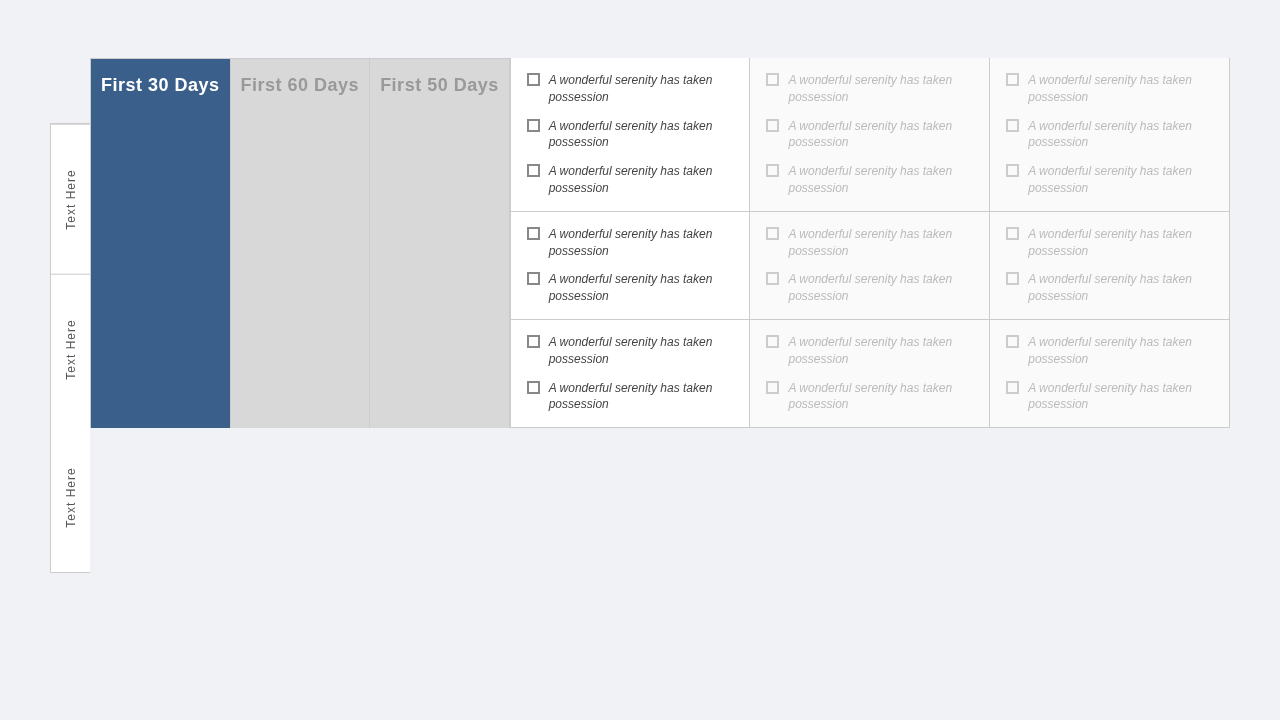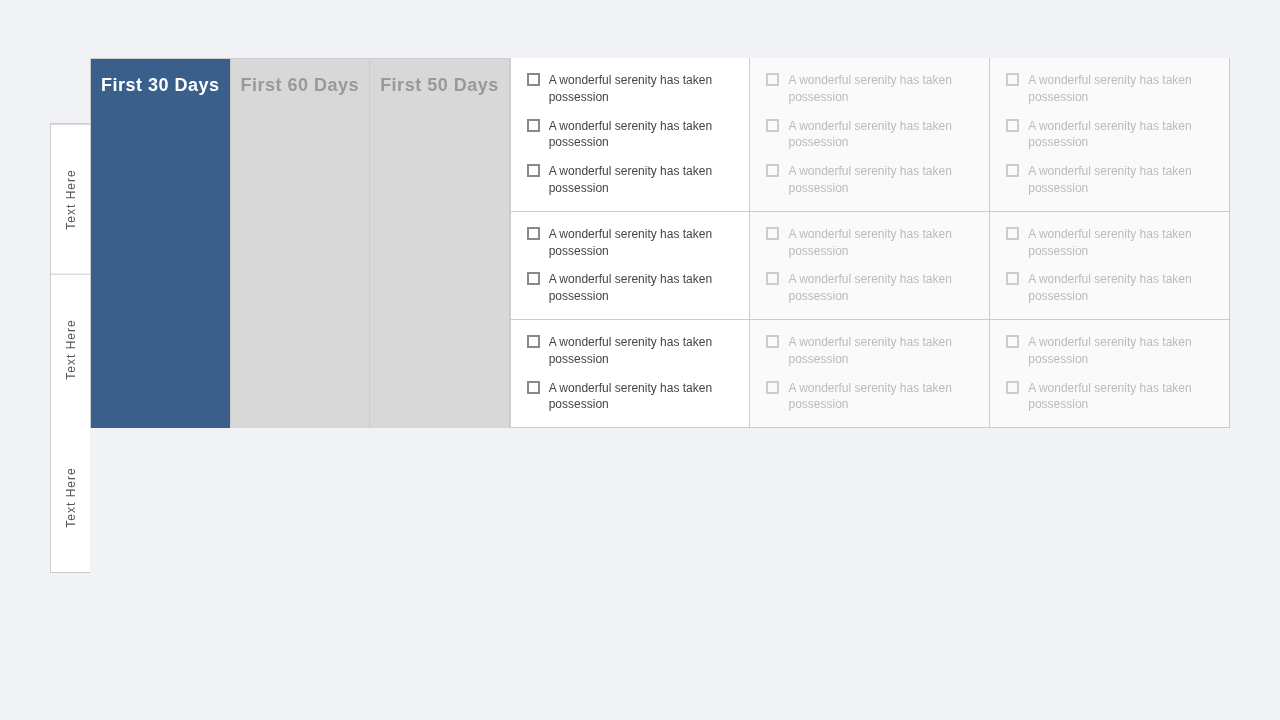--- a/index.html
+++ b/index.html
@@ -80,21 +80,21 @@
 
     <div class="right-content">
 
       <div style="display:flex; flex-direction:row; border:1px solid #ccc; border-bottom:none;" id="col-headers-row">
 
       <div style="flex: 1 1 0%; padding: 16px 10px; text-align: center; font-size: 18px; font-weight: 700; letter-spacing: 0.5px; font-family: &quot;Segoe UI&quot;, Arial, sans-serif; background: rgb(58, 95, 138); color: rgb(255, 255, 255); border-right: 1px solid rgb(204, 204, 204);">First 30 Days</div>
           <div style="flex: 1 1 0%; padding: 16px 10px; text-align: center; font-size: 18px; font-weight: 700; letter-spacing: 0.5px; font-family: &quot;Segoe UI&quot;, Arial, sans-serif; background: rgb(216, 216, 216); color: rgb(153, 153, 153); border-right: 1px solid rgb(204, 204, 204);">First 60 Days</div>
           <div style="flex: 1 1 0%; padding: 16px 10px; text-align: center; font-size: 18px; font-weight: 700; letter-spacing: 0.5px; font-family: &quot;Segoe UI&quot;, Arial, sans-serif; background: rgb(216, 216, 216); color: rgb(153, 153, 153); border-right: none;">First 50 Days</div>
         </div>
 
-      <div style="display: flex; flex-direction: row; flex: 1 1 0%; border-right: 1px solid rgb(204, 204, 204); border-bottom: 1px solid rgb(204, 204, 204); border-left: 1px solid rgb(204, 204, 204); border-image: initial; border-top: none;" id="data-area">
+      <div style="display: flex; flex-direction: row; flex: 1 1 0%; border-right: 1px solid rgb(204, 204, 204); border-bottom: 1px solid rgb(204, 204, 204); border-left: 1px solid rgb(204, 204, 204); border-image: initial; border-top: none; font-style: italic;" id="data-area">
 
       <div style="flex: 1 1 0%; display: flex; flex-direction: column; border-right: 1px solid rgb(204, 204, 204);">
             <div style="flex: 1 1 0%; padding: 14px 16px; background: rgb(255, 255, 255); border-top: none;">
               <div style="display: flex; flex-direction: row; align-items: flex-start; margin-bottom: 12px; font-size: 12px; color: rgb(68, 68, 68); line-height: 1.4; font-family: &quot;Segoe UI&quot;, Arial, sans-serif; cursor: pointer;">
                 <div style="width: 13px; height: 13px; border: 2px solid rgb(136, 136, 136); flex-shrink: 0; margin-right: 9px; margin-top: 1px; background: transparent;"></div>
                 <span>A wonderful serenity has taken possession</span>
               </div>
               <div style="display: flex; flex-direction: row; align-items: flex-start; margin-bottom: 12px; font-size: 12px; color: rgb(68, 68, 68); line-height: 1.4; font-family: &quot;Segoe UI&quot;, Arial, sans-serif; cursor: pointer;">
                 <div style="width: 13px; height: 13px; border: 2px solid rgb(136, 136, 136); flex-shrink: 0; margin-right: 9px; margin-top: 1px; background: transparent;"></div>
                 <span>A wonderful serenity has taken possession</span>

